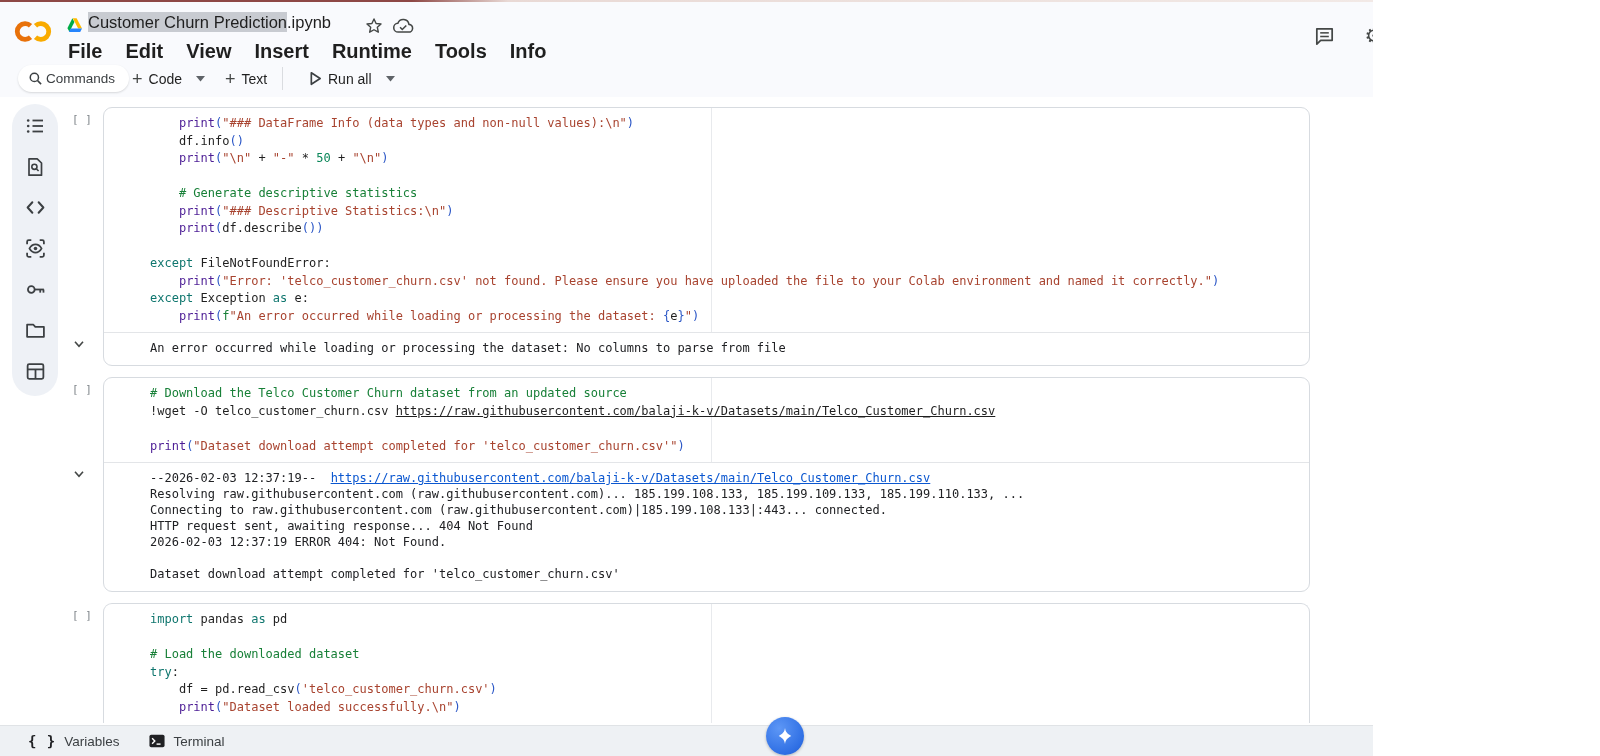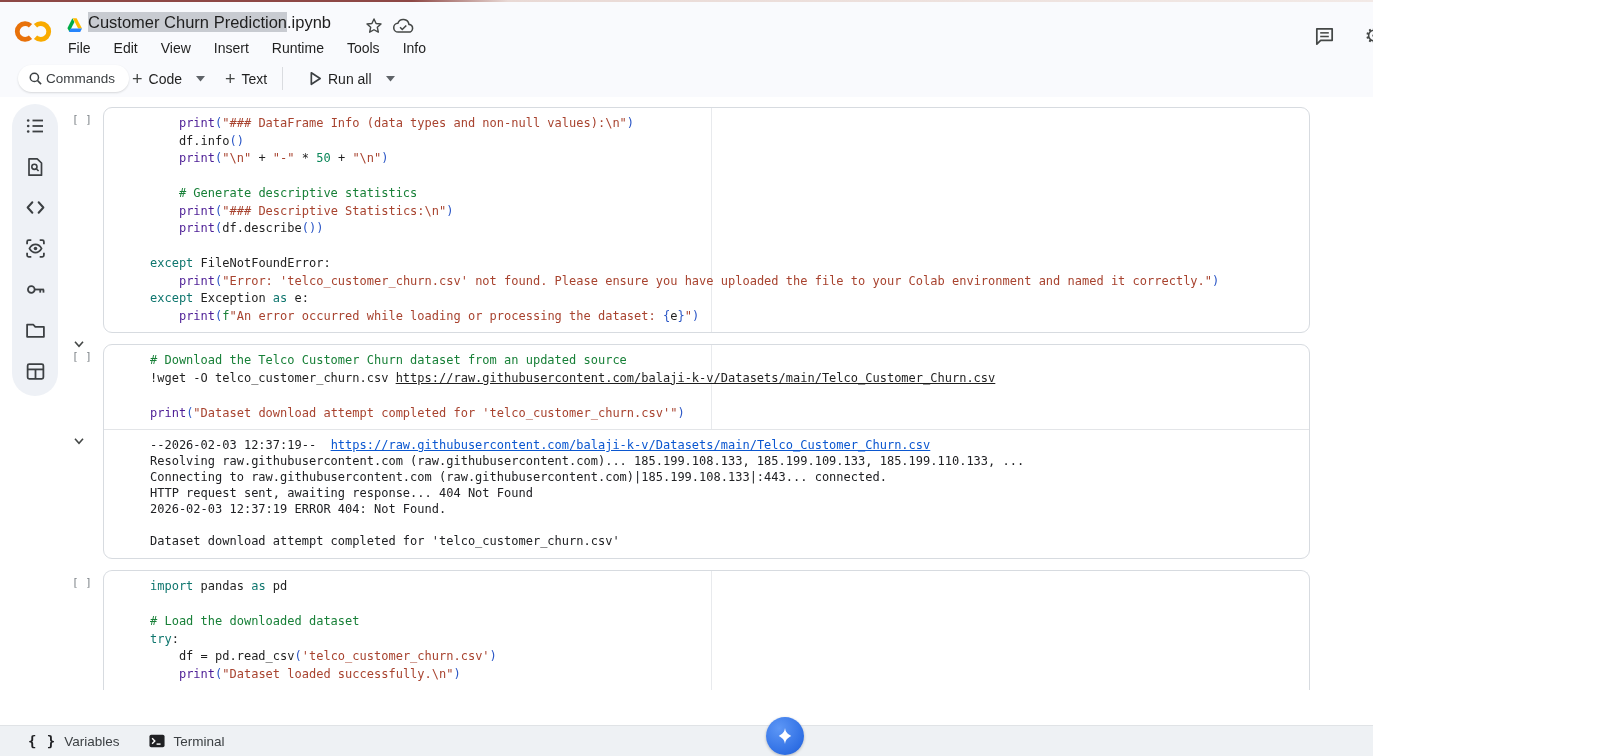--- a/index.html
+++ b/index.html
@@ -9,21 +9,21 @@
     background:linear-gradient(90deg,#8e4845 0%,#8e4845 30%,#e9d9d5 37%,#f2e9e6 100%);}
   
   .header{position:absolute;left:0;top:2px;width:100%;height:58px;background:#F9FAFD;}
   .colab-logo{position:absolute;left:12px;top:16px;}
   .drive-icon{position:absolute;left:66px;top:15px;}
   .nb-title{position:absolute;left:88px;top:11px;font-size:16.5px;color:#1F1F1F;white-space:nowrap;}
   .nb-title .hl{background:#C8CBD1;padding:1px 0;}
   .icon-btn{position:absolute;display:flex;align-items:center;justify-content:center;cursor:pointer;}
   .star-btn{left:363px;top:13px;width:22px;height:22px;}
   .cloud-btn{left:391px;top:13px;width:24px;height:22px;}
-  .menu-bar{position:absolute;left:68px;top:38px;display:flex;column-gap:23px;font-size:14px;color:#1F1F1F;}
+  .menu-bar{position:absolute;left:68px;top:38px;display:flex;column-gap:23px;font-size:20px;color:#1F1F1F;font-weight:bold;}
   .menu-item{cursor:pointer;}
   .comment-btn{left:1311px;top:21px;width:26px;height:26px;}
   .gear-btn{left:1360px;top:20px;width:28px;height:28px;font-size:21px;color:#444746;}
   .share-btn{position:absolute;left:1430px;top:14px;height:33px;padding:0 16px 0 12px;background:#d946ef;border-radius:17px;
     display:flex;align-items:center;gap:8px;font-size:13.5px;font-weight:bold;color:#001D35;cursor:pointer;}
   .avatar{position:absolute;left:1549px;top:13px;width:37px;height:37px;border-radius:50%;cursor:pointer;overflow:hidden;
     background:
       radial-gradient(circle at 50% 38%, #8a5a3c 0 25%, rgba(0,0,0,0) 26%),
       radial-gradient(circle at 50% 108%, #1f3a57 0 52%, rgba(0,0,0,0) 53%),
       linear-gradient(180deg,#8fb6e2 0%,#6e97c4 60%,#4c6f96 100%);}
@@ -257,20 +257,23 @@
               <svg width="16" height="16" viewBox="0 0 18 18">
                 <polyline points="4.5,6.5 9,11.5 13.5,6.5" fill="none" stroke="#444746" stroke-width="1.8"></polyline>
               </svg>
             </div>
           </div>
           <div class="cell-box">
             <div class="code-area">
               <div class="ruler"></div>
               <pre class="code-pre"><div><span class="tk-t">    </span><span class="tk-b">print</span><span class="tk-p">(</span><span class="tk-s">"### DataFrame Info (data types and non-null values):\n"</span><span class="tk-p">)</span></div><div><span class="tk-t">    df.info</span><span class="tk-p">()</span></div><div><span class="tk-t">    </span><span class="tk-b">print</span><span class="tk-p">(</span><span class="tk-s">"\n"</span><span class="tk-t"> + </span><span class="tk-s">"-"</span><span class="tk-t"> * </span><span class="tk-n">50</span><span class="tk-t"> + </span><span class="tk-s">"\n"</span><span class="tk-p">)</span></div><div>&nbsp;</div><div><span class="tk-t">    </span><span class="tk-c"># Generate descriptive statistics</span></div><div><span class="tk-t">    </span><span class="tk-b">print</span><span class="tk-p">(</span><span class="tk-s">"### Descriptive Statistics:\n"</span><span class="tk-p">)</span></div><div><span class="tk-t">    </span><span class="tk-b">print</span><span class="tk-p">(</span><span class="tk-t">df.describe</span><span class="tk-p">()</span><span class="tk-p">)</span></div><div>&nbsp;</div><div><span class="tk-k">except</span><span class="tk-t"> FileNotFoundError:</span></div><div><span class="tk-t">    </span><span class="tk-b">print</span><span class="tk-p">(</span><span class="tk-s">"Error: 'telco_customer_churn.csv' not found. Please ensure you have uploaded the file to your Colab environment and named it correctly."</span><span class="tk-p">)</span></div><div><span class="tk-k">except</span><span class="tk-t"> Exception </span><span class="tk-k">as</span><span class="tk-t"> e:</span></div><div><span class="tk-t">    </span><span class="tk-b">print</span><span class="tk-p">(</span><span class="tk-f">f</span><span class="tk-s">"An error occurred while loading or processing the dataset: </span><span class="tk-p">{</span><span class="tk-t">e</span><span class="tk-p">}</span><span class="tk-s">"</span><span class="tk-p">)</span></div></pre>
             </div>
+            <div class="out-area">
+              <pre class="out-pre"><div><span class="tk-o">An error occurred while loading or processing the dataset: No columns to parse from file</span></div></pre>
+            </div>
           </div>
         </div>
         <div class="cell-row">
           <div class="gutter">
             <div class="exec-marker">[ ]</div>
             <div class="out-chevron" style="top: 89px;">
               <svg width="16" height="16" viewBox="0 0 18 18">
                 <polyline points="4.5,6.5 9,11.5 13.5,6.5" fill="none" stroke="#444746" stroke-width="1.8"></polyline>
               </svg>
             </div>

